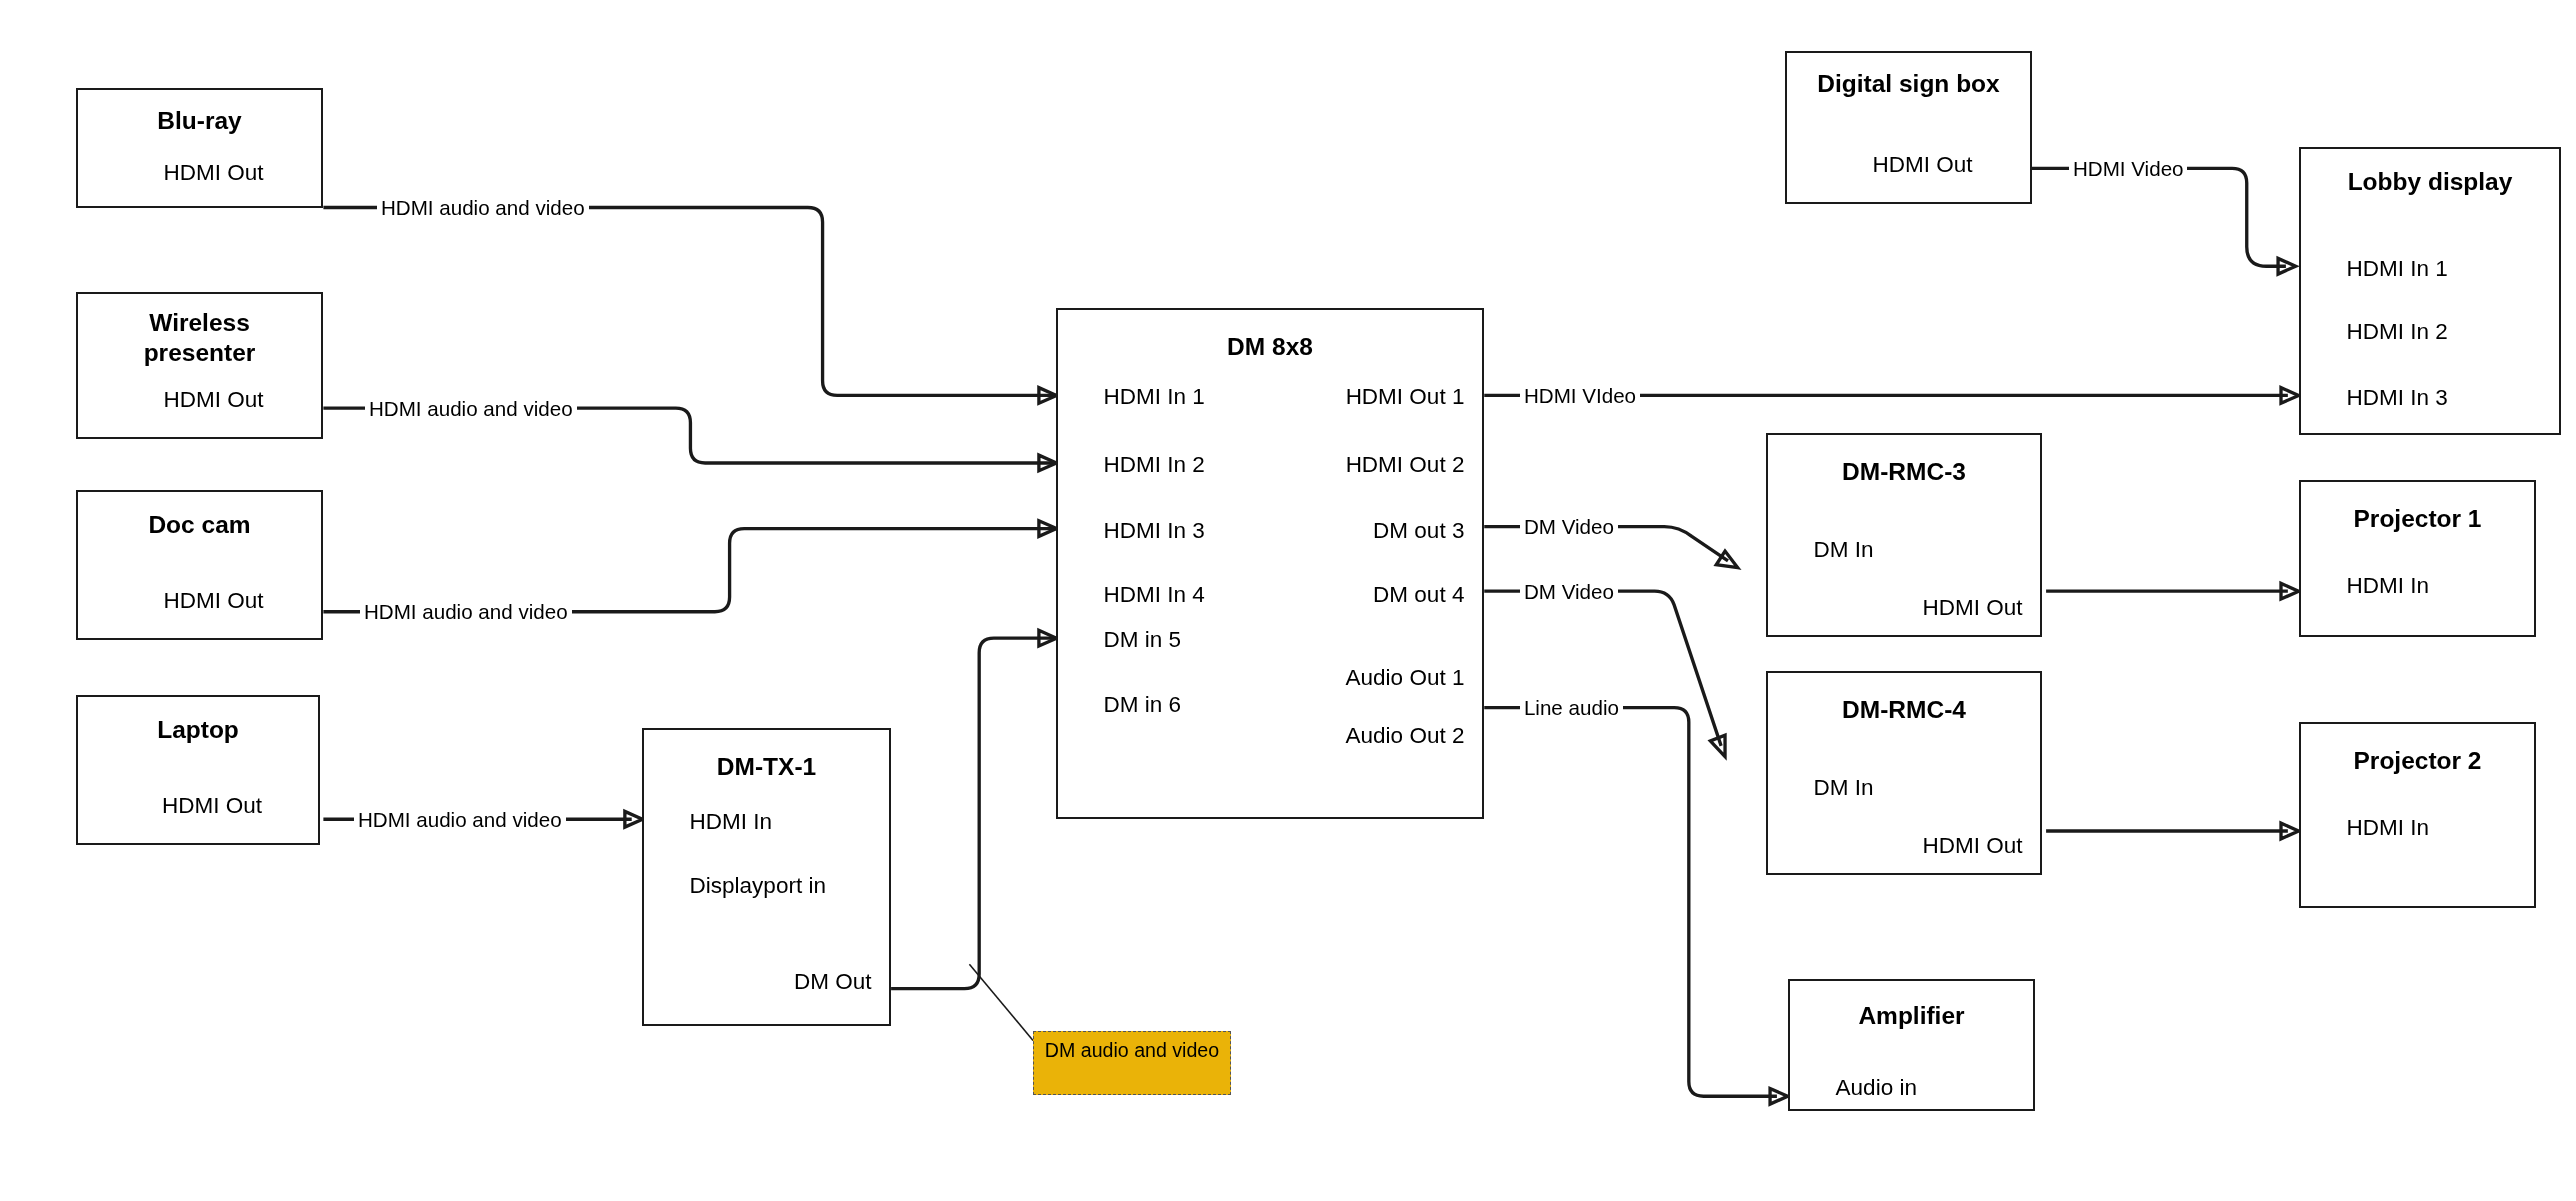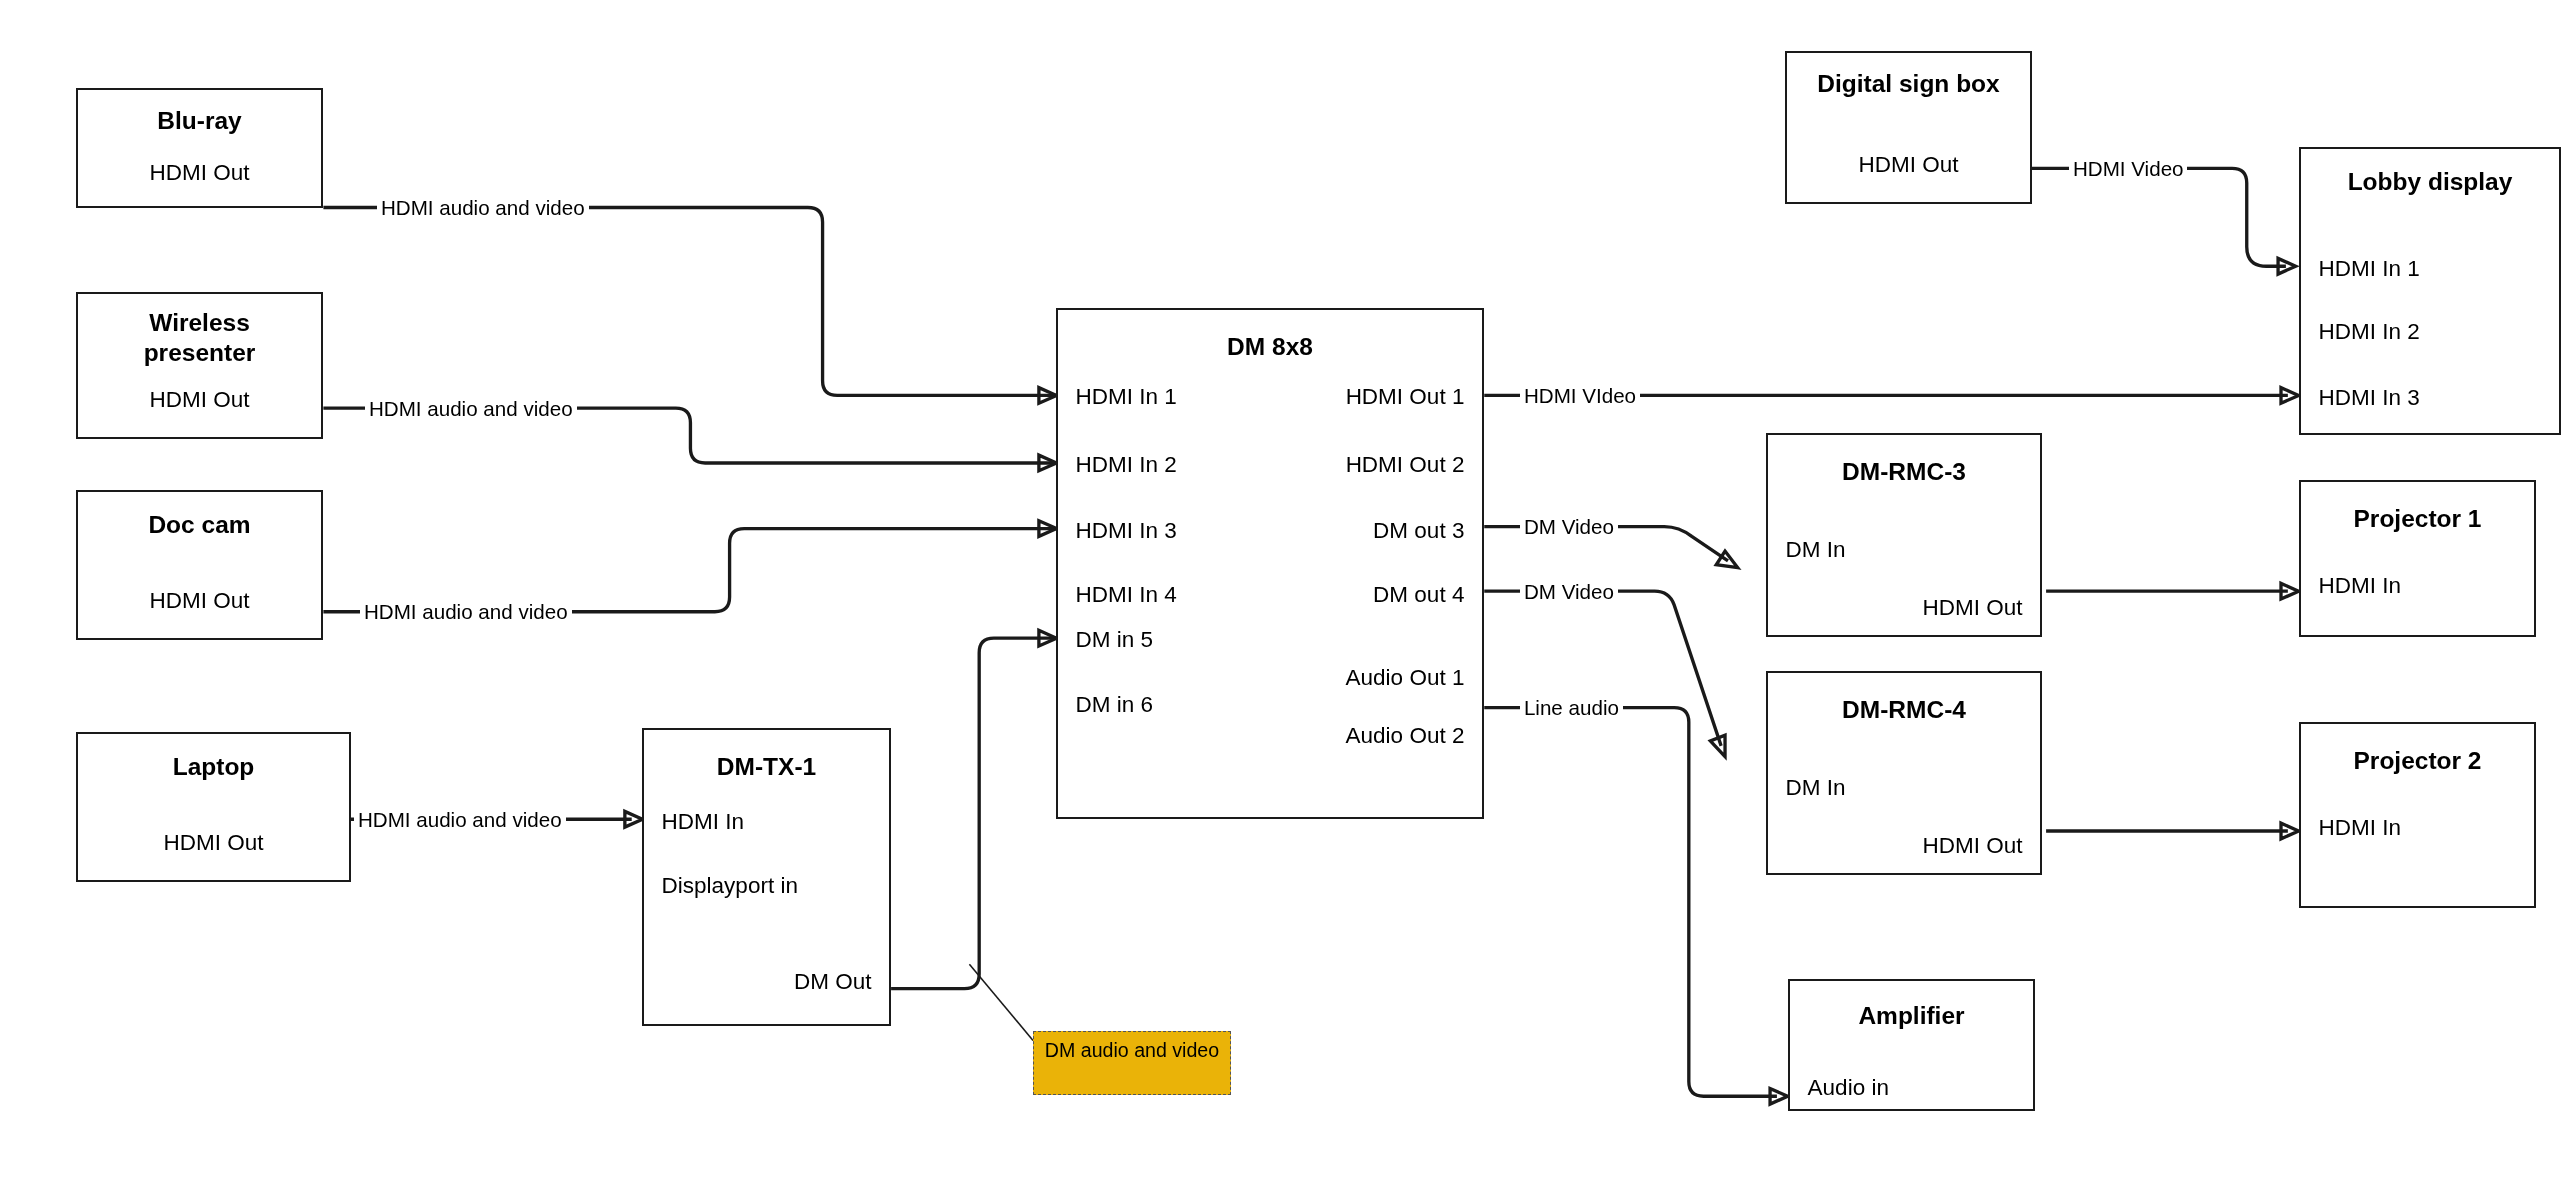--- a/index.html
+++ b/index.html
@@ -32,20 +32,21 @@
     text-align: center;
     font-weight: bold;
     font-size: 24.5px;
     line-height: 30px;
   }
   .port {
     position: absolute;
     font-size: 22.5px;
     line-height: 27.4px;
     white-space: nowrap;
+    padding-left: 28px;
   }
   .port.left {
     left: 17.6px;
     text-align: left;
   }
   .port.right {
     right: 17.6px;
     text-align: right;
   }
   .port.center {
@@ -144,21 +145,21 @@
   <div class="node" style="left:76px; top:292px; width:247px; height:147px;">
     <div class="node-title" style="top:13.7px; padding:0 25.5px;">Wireless presenter</div>
     <div class="port center" style="top:92px;">HDMI Out</div>
   </div>
 
   <div class="node" style="left:76px; top:490px; width:247px; height:150px;">
     <div class="node-title" style="top:17.6px;">Doc cam</div>
     <div class="port center" style="top:95px;">HDMI Out</div>
   </div>
 
-  <div class="node" style="left:76px; top:732px; width:275px; height:150px;">
+  <div class="node" style="left:76px; top:695px; width:244px; height:150px;">
     <div class="node-title" style="top:17.6px;">Laptop</div>
     <div class="port center" style="top:95px;">HDMI Out</div>
   </div>
 
   <div class="node" style="left:642px; top:728px; width:249px; height:298px;">
     <div class="node-title" style="top:21.5px;">DM-TX-1</div>
     <div class="port left" style="top:78px;">HDMI In</div>
     <div class="port left" style="top:142px;">Displayport in</div>
     <div class="port right" style="top:238px;">DM Out</div>
   </div>

